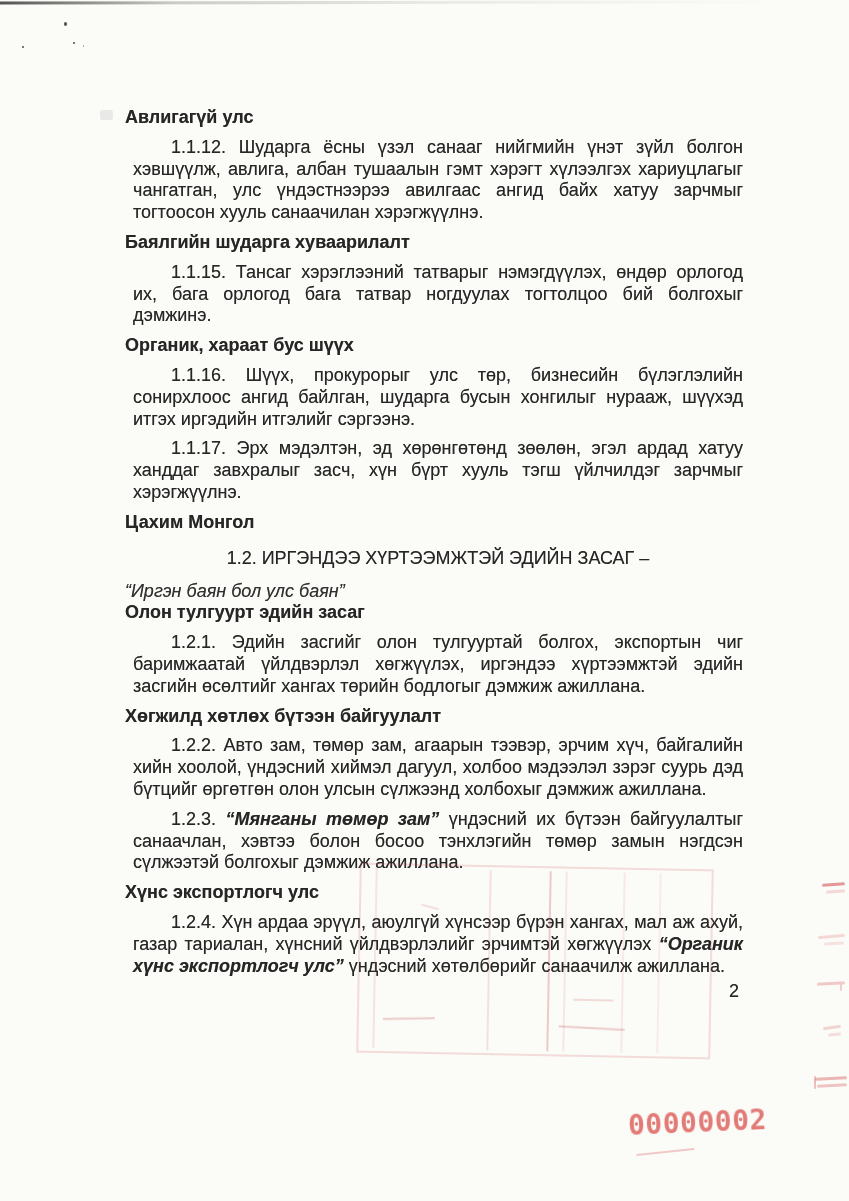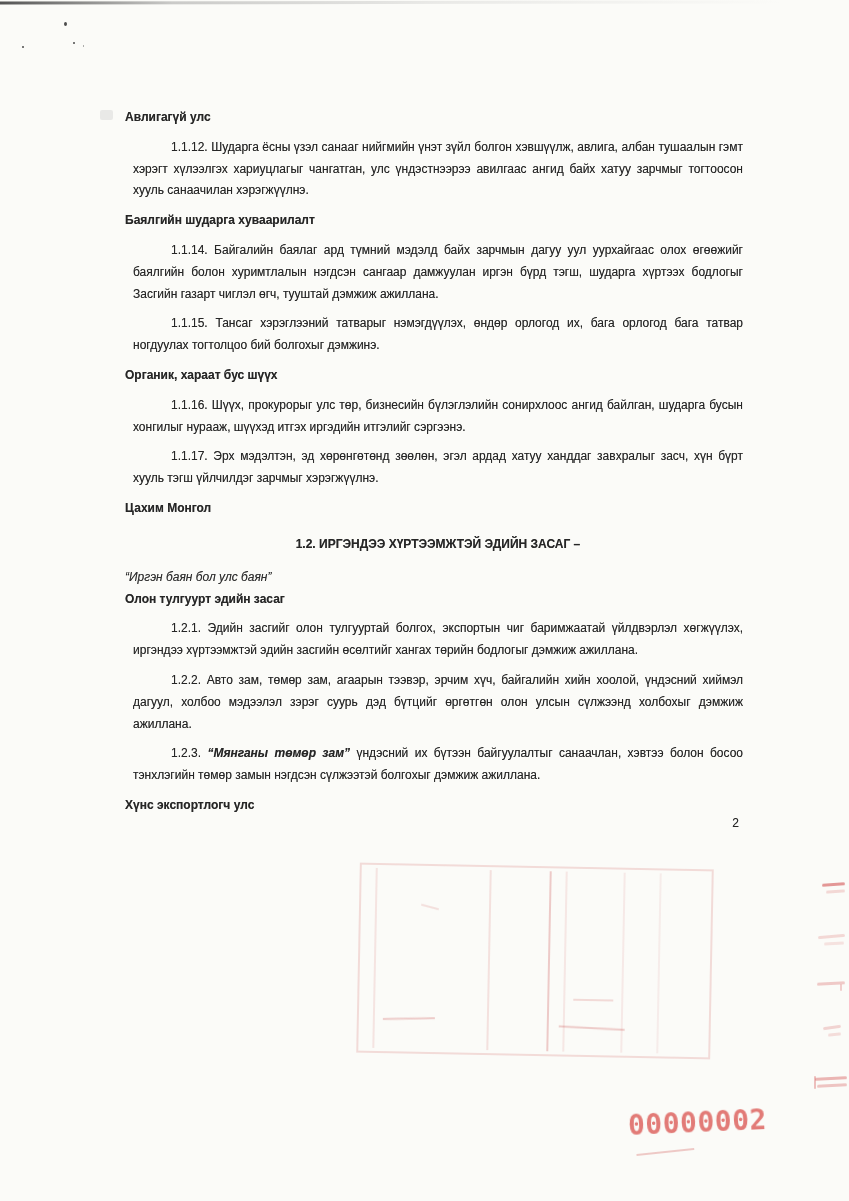--- a/index.html
+++ b/index.html
@@ -19,29 +19,29 @@
       rgba(55,55,55,.85), rgba(110,110,110,.35) 22%,
       rgba(150,150,150,.18) 55%, rgba(170,170,170,.08) 85%, rgba(170,170,170,0));
     transform:rotate(-.08deg);
   }
   .speck{position:absolute;background:#4d4d4d;border-radius:50%;}
   .smudge{position:absolute;background:rgba(140,140,140,.16);border-radius:2px;}
 
   
   .col{
     position:absolute;left:125px;top:107px;width:626px;
-    font-size:12px;line-height:21.8px;
+    font-size:18px;line-height:21.8px;
     text-shadow:0 0 .35px rgba(45,45,45,.55);
   }
   .h{font-weight:bold;margin:0;}
   .para{margin:8px;text-align:justify;text-indent:38px;}
   .bi{font-weight:bold;font-style:italic;}
   .spacer-a{height:12px;}
   .spacer-b{height:10px;}
-  .title{font-weight:bold;text-align:center;line-height:25px;}
+  .title{font-weight:normal;text-align:center;line-height:25px;}
   .quote{font-style:italic;text-align:left;padding-right:6px;color:#303030;}
   .page-num{text-align:right;padding-right:12px;margin-top:-4px;}
 
   
   .serial{
     position:absolute;left:628px;top:1106px;
     font-family:"DejaVu Sans Mono", monospace;
     font-size:28px;font-weight:bold;letter-spacing:.5px;
     color:#e0716d;
     transform:rotate(-2.5deg);
@@ -77,39 +77,40 @@
   <div class="speck" style="left:64px;top:22px;width:3px;height:4px;"></div>
   <div class="speck" style="left:22px;top:46px;width:2px;height:2px;"></div>
   <div class="speck" style="left:73px;top:42px;width:2px;height:2px;"></div>
   <div class="speck" style="left:83px;top:45px;width:1px;height:2px;opacity:.6;"></div>
   <div class="smudge" style="left:100px;top:110px;width:13px;height:10px;"></div>
 
   <div class="col">
     <div class="h">Авлигагүй улс</div>
     <p class="para">1.1.12. Шударга ёсны үзэл санааг нийгмийн үнэт зүйл болгон хэвшүүлж, авлига, албан тушаалын гэмт хэрэгт хүлээлгэх хариуцлагыг чангатган, улс үндэстнээрээ авилгаас ангид байх хатуу зарчмыг тогтоосон хууль санаачилан хэрэгжүүлнэ.</p>
     <div class="h">Баялгийн шударга хуваарилалт</div>
-    <p class="para">1.1.14. Байгалийн баялаг ард түмний мэдэлд байх зарчмын дагуу уул уурхайгаас олох өгөөжийг баялгийн болон хуримтлалын нэгдсэн сангаар дамжуулан иргэн бүрд тэгш, шударга хүртээх бодлогыг Засгийн газарт чиглэл өгч, тууштай дэмжиж ажиллана.</p>
     <p class="para">1.1.15. Тансаг хэрэглээний татварыг нэмэгдүүлэх, өндөр орлогод их, бага орлогод бага татвар ногдуулах тогтолцоо бий болгохыг дэмжинэ.</p>
     <div class="h">Органик, хараат бус шүүх</div>
     <p class="para">1.1.16. Шүүх, прокурорыг улс төр, бизнесийн бүлэглэлийн сонирхлоос ангид байлган, шударга бусын хонгилыг нурааж, шүүхэд итгэх иргэдийн итгэлийг сэргээнэ.</p>
     <p class="para">1.1.17. Эрх мэдэлтэн, эд хөрөнгөтөнд зөөлөн, эгэл ардад хатуу ханддаг завхралыг засч, хүн бүрт хууль тэгш үйлчилдэг зарчмыг хэрэгжүүлнэ.</p>
     <div class="h">Цахим Монгол</div>
 
     <div class="spacer-a"></div>
     <div class="title">
       <div>1.2. ИРГЭНДЭЭ ХҮРТЭЭМЖТЭЙ ЭДИЙН ЗАСАГ –</div>
     </div>
     <div class="spacer-b"></div>
     <div class="quote">“Иргэн баян бол улс баян”</div>
 
     <div class="h">Олон тулгуурт эдийн засаг</div>
     <p class="para">1.2.1. Эдийн засгийг олон тулгууртай болгох, экспортын чиг баримжаатай үйлдвэрлэл хөгжүүлэх, иргэндээ хүртээмжтэй эдийн засгийн өсөлтийг хангах төрийн бодлогыг дэмжиж ажиллана.</p>
+    <div class="h">Хөгжилд хөтлөх бүтээн байгуулалт</div>
     <p class="para">1.2.2. Авто зам, төмөр зам, агаарын тээвэр, эрчим хүч, байгалийн хийн хоолой, үндэсний хиймэл дагуул, холбоо мэдээлэл зэрэг суурь дэд бүтцийг өргөтгөн олон улсын сүлжээнд холбохыг дэмжиж ажиллана.</p>
     <p class="para"><span>1.2.3. </span><span class="bi">“Мянганы төмөр зам”</span><span> үндэсний их бүтээн байгуулалтыг санаачлан, хэвтээ болон босоо тэнхлэгийн төмөр замын нэгдсэн сүлжээтэй болгохыг дэмжиж ажиллана.</span></p>
     <div class="h">Хүнс экспортлогч улс</div>
+    <p class="para"><span>1.2.4. Хүн ардаа эрүүл, аюулгүй хүнсээр бүрэн хангах, мал аж ахуй, газар тариалан, хүнсний үйлдвэрлэлийг эрчимтэй хөгжүүлэх </span><span class="bi">“Органик хүнс экспортлогч улс”</span><span> үндэсний хөтөлбөрийг санаачилж ажиллана.</span></p>
 
     <div class="page-num">2</div>
   </div>
 
   <div class="faint-stamp">
     <i class="vl" style="left:14px;opacity:.8;"></i>
     <i class="vl" style="left:128px;opacity:.9;"></i>
     <i class="vl" style="left:188px;opacity:1.4;background:rgba(205,88,88,.30);"></i>
     <i class="vl" style="left:204px;opacity:.7;"></i>
     <i class="vl" style="left:262px;opacity:.6;"></i>

